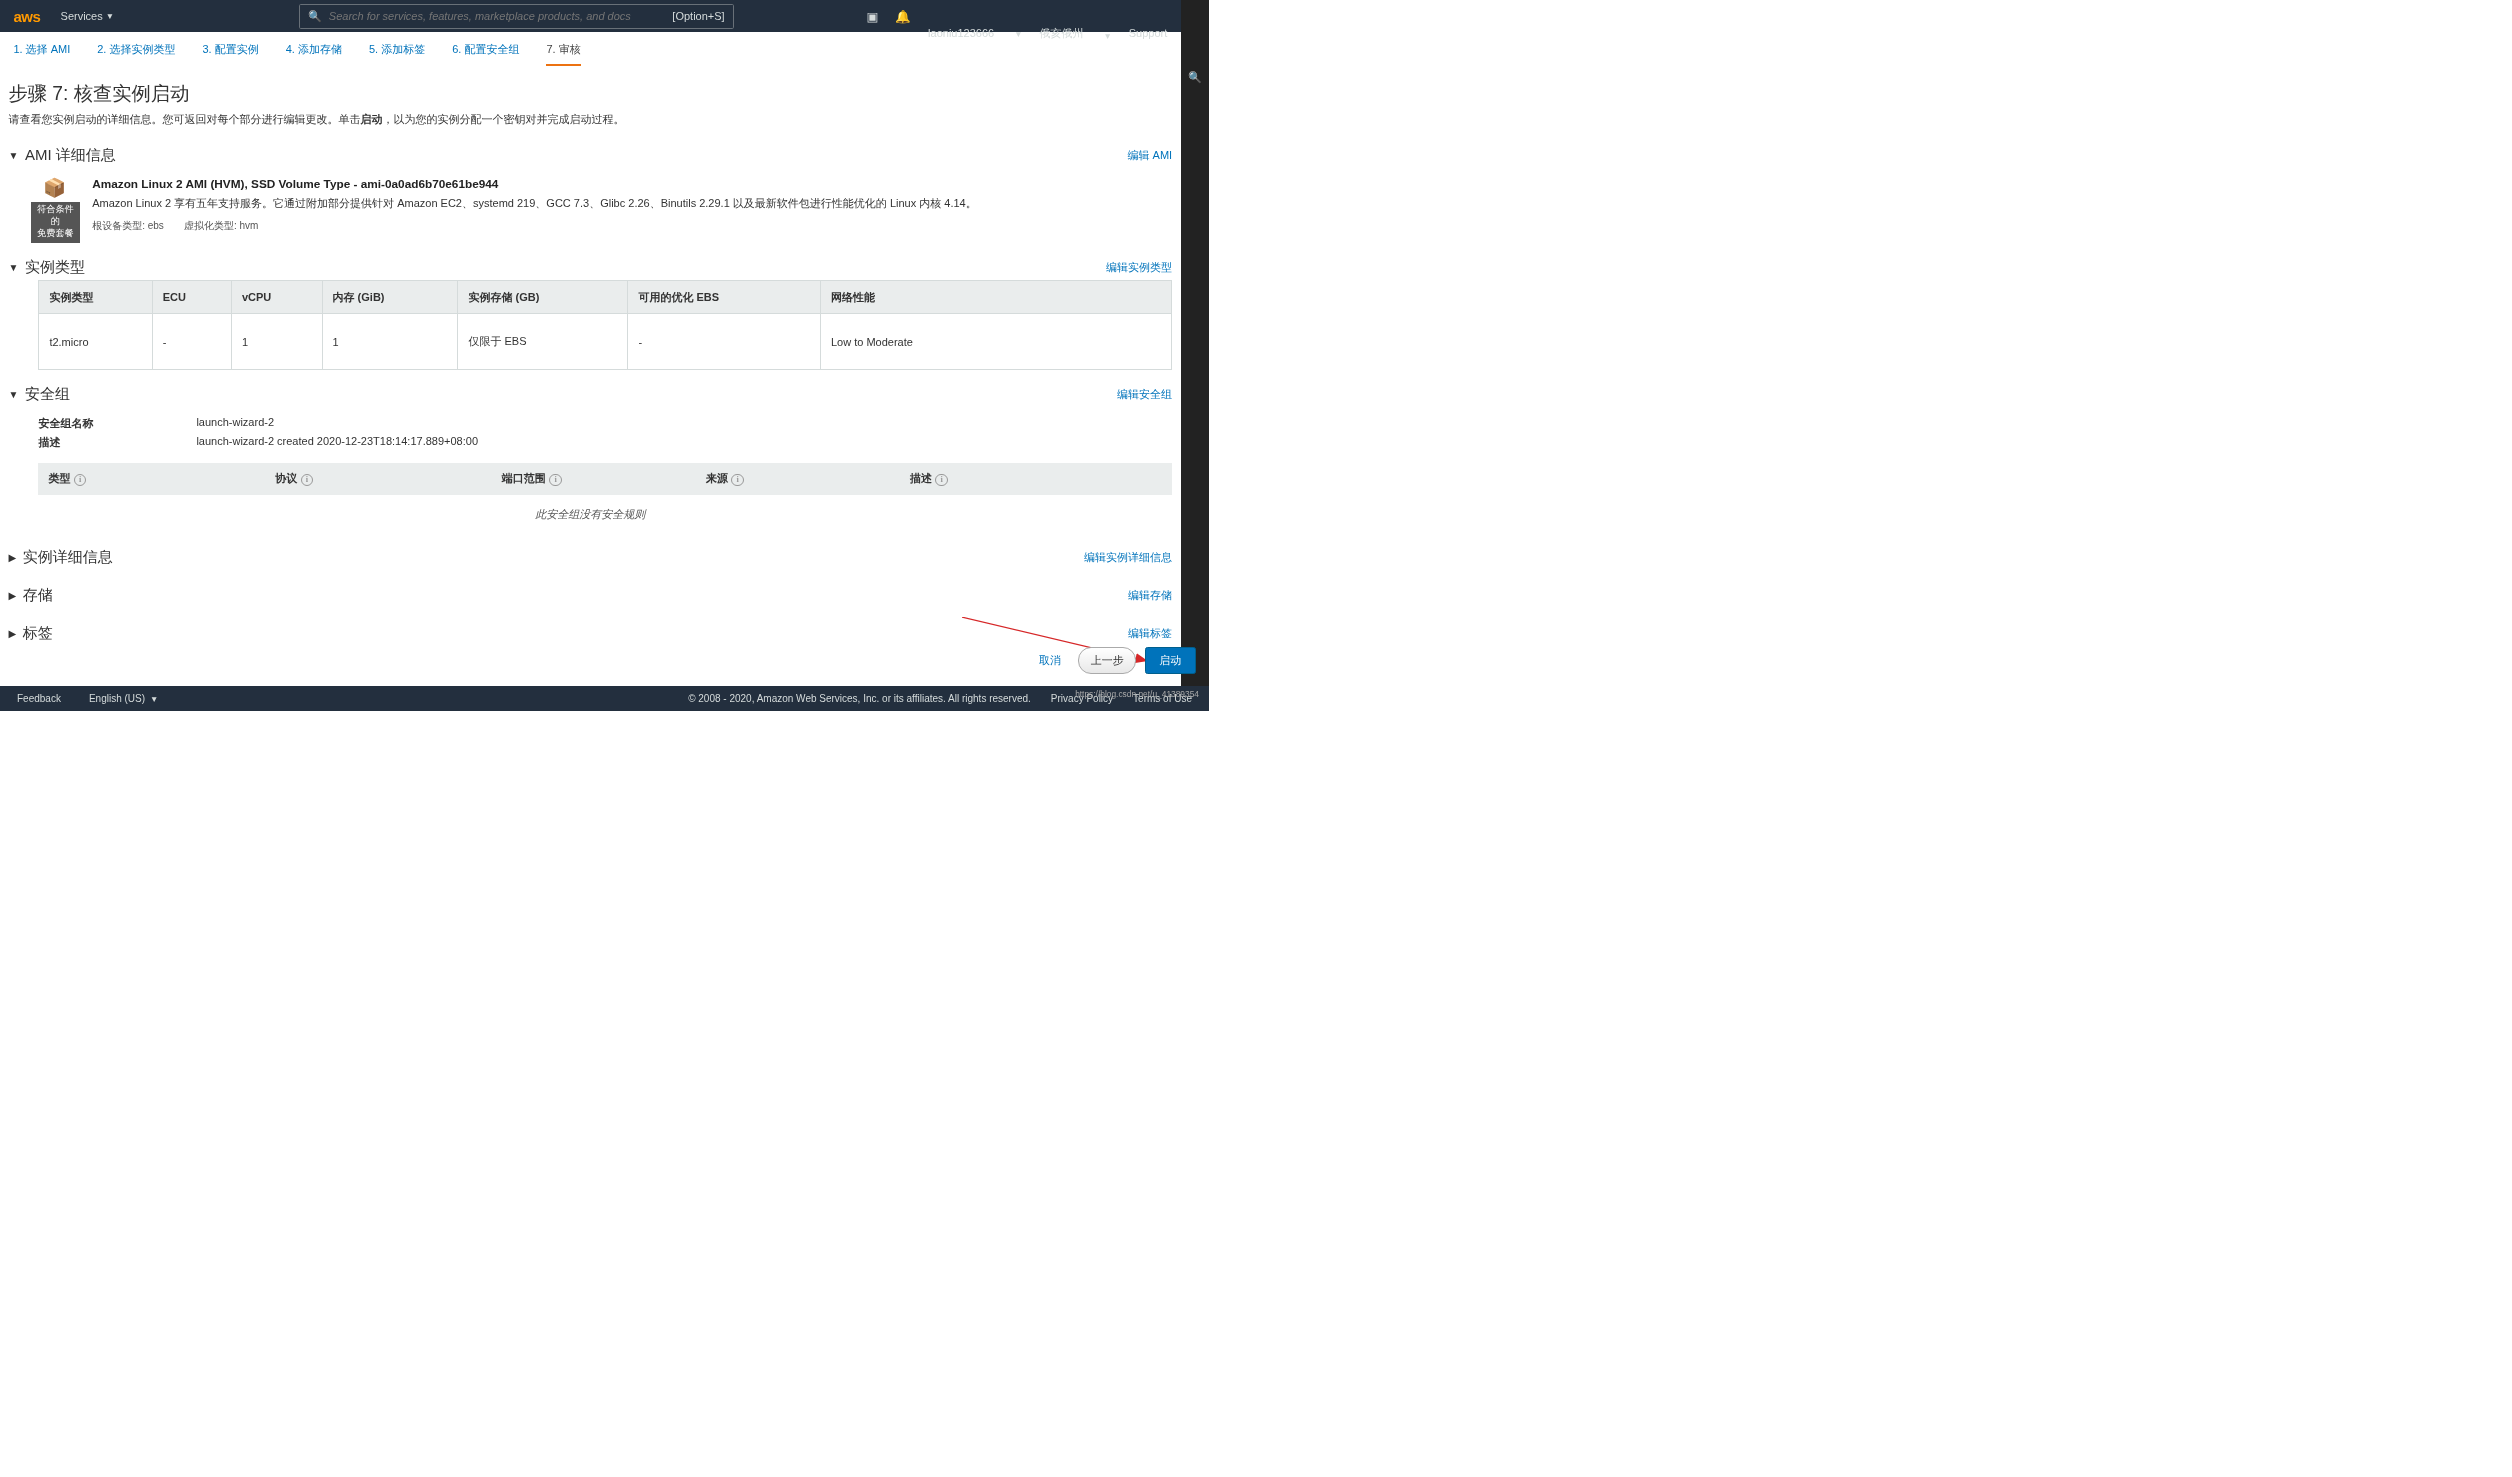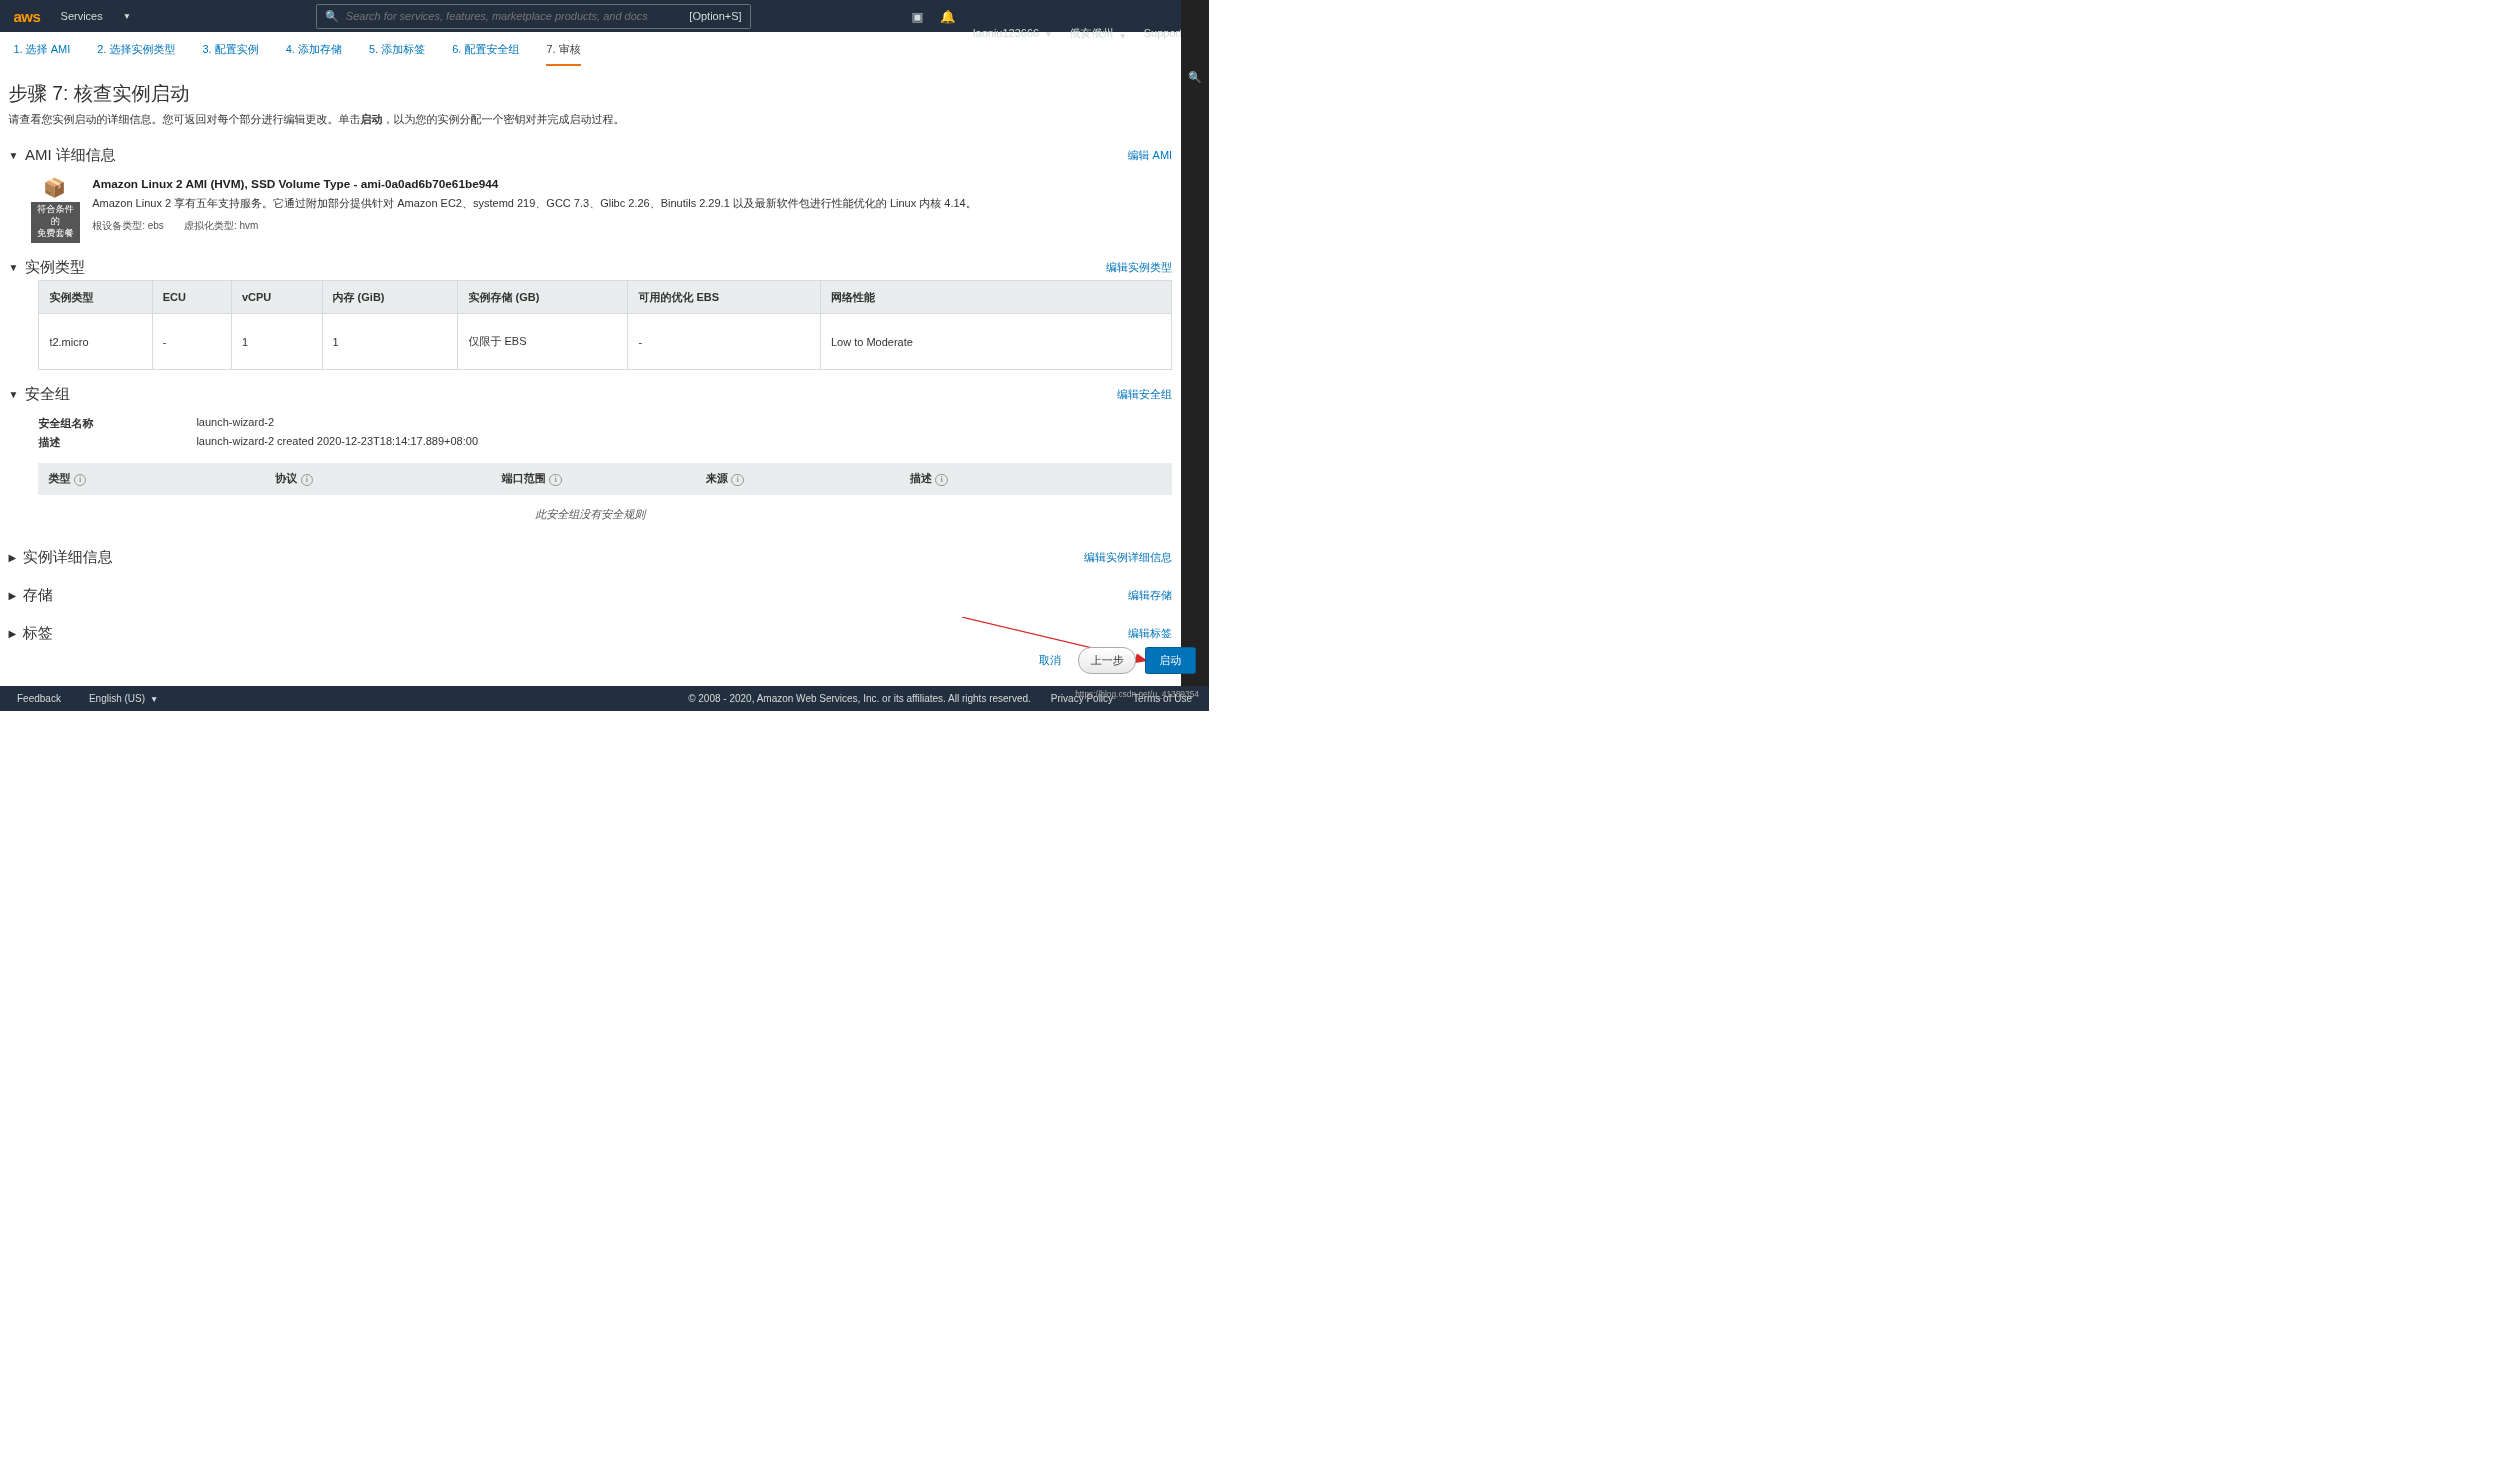--- a/index.html
+++ b/index.html
@@ -1,30 +1,30 @@
 <!DOCTYPE html>
 <html style="font-size:13.4px"><head>
 <meta charset="utf-8">
 <style>
   * { box-sizing: border-box; margin: 0; padding: 0; }
   body { font-family: "Amazon Ember", "Helvetica Neue", Helvetica, Arial, sans-serif; font-size: 11px; color: #16191f; background: #fff; width: 1209px; height: 711px; overflow: hidden; position: relative; }
 
   
   .aws-header { background: #232f3e; height: 32px; display: flex; align-items: center; color: #d5dbdb; padding: 0 13.4px; }
   .aws-logo { color: #ff9900; font-weight: bold; font-size: 15px; margin-right: 20px; letter-spacing: -0.4px; }
-  .services-btn { color: #d5dbdb; display: flex; align-items: center; gap: 20px; cursor: pointer; }
+  .services-btn { color: #d5dbdb; display: flex; align-items: center; gap: 3px; cursor: pointer; }
   .caret-down { font-size: 8.4px; }
   .search-wrap { flex: 0 0 auto; margin-left: 185px; }
   .search-box { display: flex; align-items: center; border: 0.8px solid #687078; border-radius: 1.7px; height: 25px; width: 435px; padding: 0 8.4px; background: transparent; }
   .search-icon { color: #d5dbdb; margin-right: 6.7px; font-size: 11px; }
   .search-input { background: transparent; border: none; outline: none; color: #d5dbdb; flex: 1; font-style: italic; font-size: 11px; }
   .search-shortcut { color: #d5dbdb; font-size: 11px; }
   .header-right { margin-left: auto; display: flex; align-items: center; gap: 17px; }
   .hdr-icon { color: #d5dbdb; cursor: pointer; font-size: 12.6px; }
-  .hdr-link { color: #d5dbdb; display: flex; align-items: flex-end; gap: 5px; cursor: pointer; margin-top: 34px; }
+  .hdr-link { color: #d5dbdb; display: flex; align-items: flex-end; gap: 20px; cursor: pointer; margin-top: 34px; }
 
   
   .wizard-bar { display: flex; gap: 27px; padding: 10px 13.4px; border-bottom: none; }
   .wizard-step { color: #0073bb; font-size: 11px; cursor: pointer; }
   .wizard-step.active { color: #444; font-weight: normal; position: relative; padding-bottom: 8.4px; }
   .wizard-step.active::after { content: ""; position: absolute; left: 0; right: 0; bottom: -0.8px; height: 2.5px; background: #ec7211; }
 
   
   .main { padding: 5px 8.4px 0 8.4px; }
   .page-title { font-size: 19.3px; font-weight: 400; color: #333; margin-bottom: 5px; }

